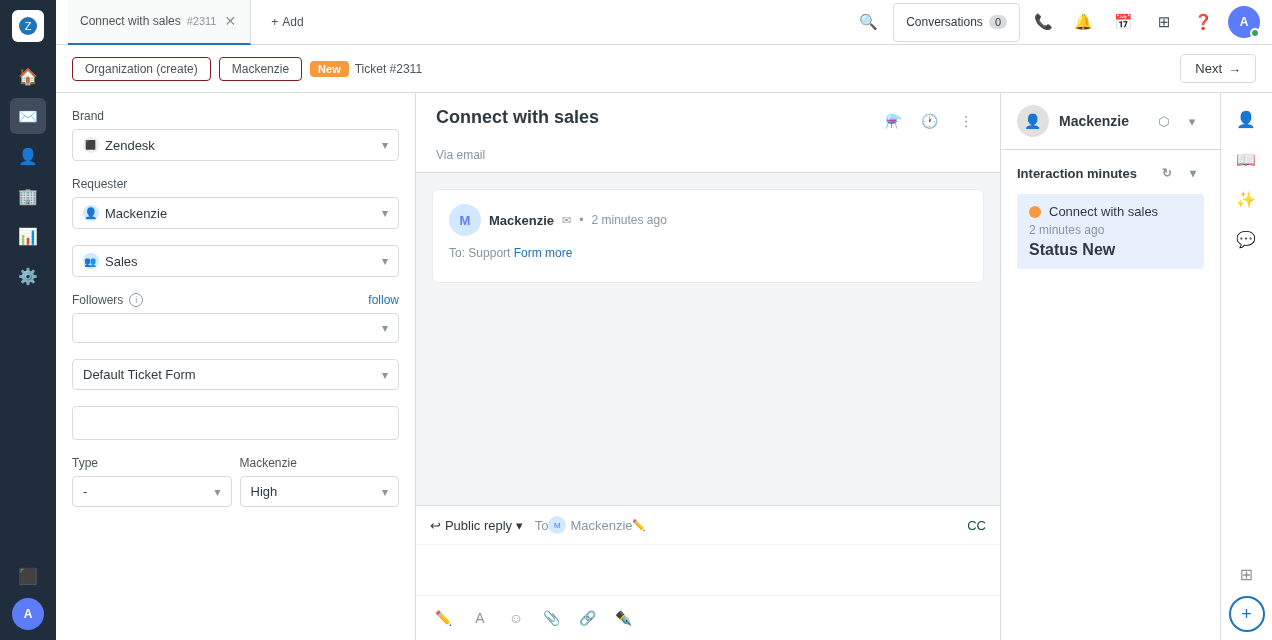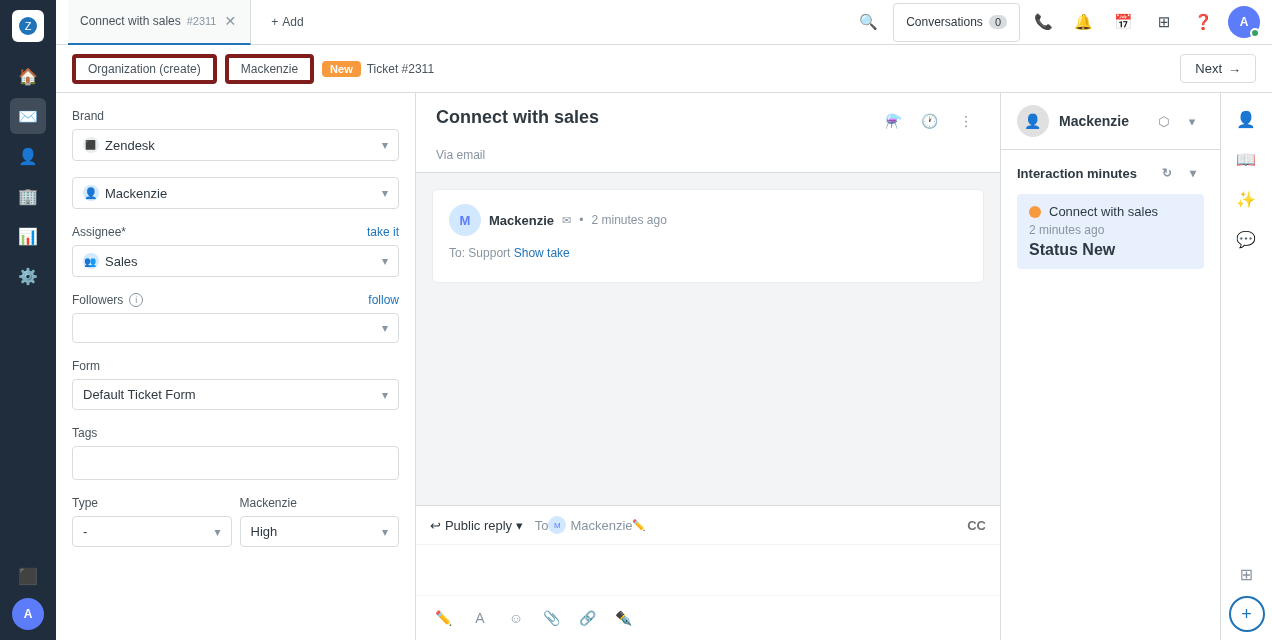--- a/index.html
+++ b/index.html
@@ -27,21 +27,21 @@
     .top-bar-spacer { flex: 1; }
     .top-bar-icons { display: flex; align-items: center; gap: 8px; }
     .top-bar-icon { width: 32px; height: 32px; display: flex; align-items: center; justify-content: center; color: #49545c; cursor: pointer; border-radius: 4px; font-size: 15px; }
     .conversations-btn { display: flex; align-items: center; gap: 6px; background: #fff; border: 1px solid #d8dcde; border-radius: 4px; padding: 0 12px; height: 39px; cursor: pointer; font-size: 12px; color: #2f3941; }
     .conversations-badge { background: #d8dcde; border-radius: 10px; padding: 1px 6px; font-size: 11px; }
     .user-avatar { width: 32px; height: 32px; border-radius: 50%; background: #5c7cfa; display: flex; align-items: center; justify-content: center; color: #fff; font-size: 12px; font-weight: 600; cursor: pointer; position: relative; }
     .user-avatar-badge { position: absolute; bottom: 0; right: 0; width: 10px; height: 10px; background: #38a169; border: 2px solid #fff; border-radius: 50%; }
 
     
     .breadcrumb-bar { height: 48px; background: #fff; border-bottom: 1px solid #d8dcde; display: flex; align-items: center; padding: 0 16px; gap: 8px; flex-shrink: 0; }
-    .breadcrumb-item { padding: 4px 12px; border: 4px solid #7f1d1d; border-radius: 4px; font-size: 12px; color: #49545c; cursor: pointer; background: #fff; }
+    .breadcrumb-item { padding: 4px 12px; border: 1px solid #7f1d1d; border-radius: 4px; font-size: 12px; color: #49545c; cursor: pointer; background: #fff; }
     .badge-new { background: #f79a3e; color: #fff; padding: 2px 8px; border-radius: 4px; font-size: 11px; font-weight: 600; }
     .breadcrumb-ticket { display: flex; align-items: center; gap: 6px; font-size: 12px; color: #49545c; }
     .breadcrumb-spacer { flex: 1; }
     .next-btn { display: flex; align-items: center; gap: 6px; background: #fff; border: 1px solid #d8dcde; border-radius: 4px; padding: 6px 14px; cursor: pointer; font-size: 13px; color: #2f3941; }
 
     
     .content-area { flex: 1; display: flex; min-height: 0; }
 
     
     .left-panel { width: 360px; background: #fff; border-right: 1px solid #d8dcde; overflow-y: auto; flex-shrink: 0; padding: 16px; }
@@ -76,21 +76,21 @@
     .message-body { background: #f3f4f6; border-radius: 4px; padding: 10px 14px; font-size: 13px; color: #2f3941; display: inline-block; }
 
     
     .reply-area { background: #fff; border-top: 1px solid #d8dcde; }
     .reply-header { display: flex; align-items: center; padding: 10px 14px; border-bottom: 1px solid #f3f4f6; gap: 12px; }
     .reply-type-btn { display: flex; align-items: center; gap: 4px; font-size: 13px; color: #2f3941; cursor: pointer; }
     .reply-to { display: flex; align-items: center; gap: 0; font-size: 13px; color: #8895a1; }
     .reply-to-name { display: flex; align-items: center; gap: 4px; }
     .reply-to-avatar { width: 18px; height: 18px; border-radius: 50%; background: #d1e8ff; display: flex; align-items: center; justify-content: center; font-size: 8px; color: #5c7cfa; }
     .reply-to-edit { color: #8895a1; cursor: pointer; font-size: 11px; }
-    .reply-cc { color: #737373; margin-left: auto; cursor: pointer; font-size: 13px; font-weight: bold; }
+    .reply-cc { color: #14532d; margin-left: auto; cursor: pointer; font-size: 13px; }
     .reply-body { min-height: 50px; padding: 12px 16px; font-size: 13px; color: #8895a1; }
     .reply-toolbar { display: flex; align-items: center; gap: 8px; padding: 8px 14px; border-top: 1px solid #f3f4f6; }
     .toolbar-icon { width: 28px; height: 28px; display: flex; align-items: center; justify-content: center; color: #8895a1; cursor: pointer; border-radius: 4px; font-size: 14px; }
 
     
     .right-panel { width: 220px; background: #fff; border-left: 1px solid #d8dcde; flex-shrink: 0; overflow-y: auto; }
     .right-panel-header { padding: 12px 16px; border-bottom: 1px solid #d8dcde; display: flex; align-items: center; gap: 10px; }
     .right-avatar { width: 32px; height: 32px; border-radius: 50%; background: #e0e0e0; display: flex; align-items: center; justify-content: center; color: #8895a1; font-size: 14px; }
     .right-name { font-size: 14px; font-weight: 600; color: #2f3941; flex: 1; }
     .right-icons { display: flex; align-items: center; gap: 4px; }
@@ -192,34 +192,31 @@
           <div class="field-select">
             <div class="select-with-icon">
               <div class="select-icon" style="background:#e8edf0;">⬛</div>
               <span>Zendesk</span>
             </div>
             <span class="chevron-down">▾</span>
           </div>
         </div>
 
         <div class="field-group">
+          <div class="field-label">Requester</div>
           <div class="field-select">
             <div class="select-with-icon">
               <div class="select-icon" style="font-size:11px;">👤</div>
               <span>Mackenzie</span>
             </div>
             <span class="chevron-down">▾</span>
           </div>
         </div>
 
         <div class="field-group">
-          <div class="field-label">
-            <span>Assignee*</span>
-            <a href="#">take it</a>
-          </div>
           <div class="field-select">
             <div class="select-with-icon">
               <div class="select-icon" style="font-size:10px;">👥</div>
               <span>Sales</span>
             </div>
             <span class="chevron-down">▾</span>
           </div>
         </div>
 
         <div class="field-group">
@@ -228,29 +225,27 @@
             <span class="info-icon">i</span>
             <a href="#">follow</a>
           </div>
           <div class="field-select">
             <span></span>
             <span class="chevron-down">▾</span>
           </div>
         </div>
 
         <div class="field-group">
-          <div class="field-label">Form</div>
           <div class="field-select">
             <span>Default Ticket Form</span>
             <span class="chevron-down">▾</span>
           </div>
         </div>
 
         <div class="field-group">
-          <div class="field-label">Tags</div>
           <div class="tags-input"></div>
         </div>
 
         <div class="row-fields">
           <div class="field-group">
             <div class="field-label">Type</div>
             <div class="field-select">
               <span>-</span>
               <span class="chevron-down">▾</span>
             </div>
@@ -283,21 +278,21 @@
             <div class="message-header">
               <div class="message-avatar">M</div>
               <span class="message-sender">Mackenzie</span>
               <span class="message-email-icon">✉</span>
               <span style="color:#8895a1;font-size:12px;">•</span>
               <span class="message-time">2 minutes ago</span>
             </div>
             <div class="message-to">
               <span>To:</span>
               <span>Support</span>
-              <a class="show-more" href="#">Show take</a>
+              <a class="show-more" href="#">Form more</a>
             </div>
           </div>
         </div>
 
         <div class="reply-area">
           <div class="reply-header">
             <div class="reply-type-btn">
               <span>↩</span>
               <span>Public reply</span>
               <span>▾</span>

